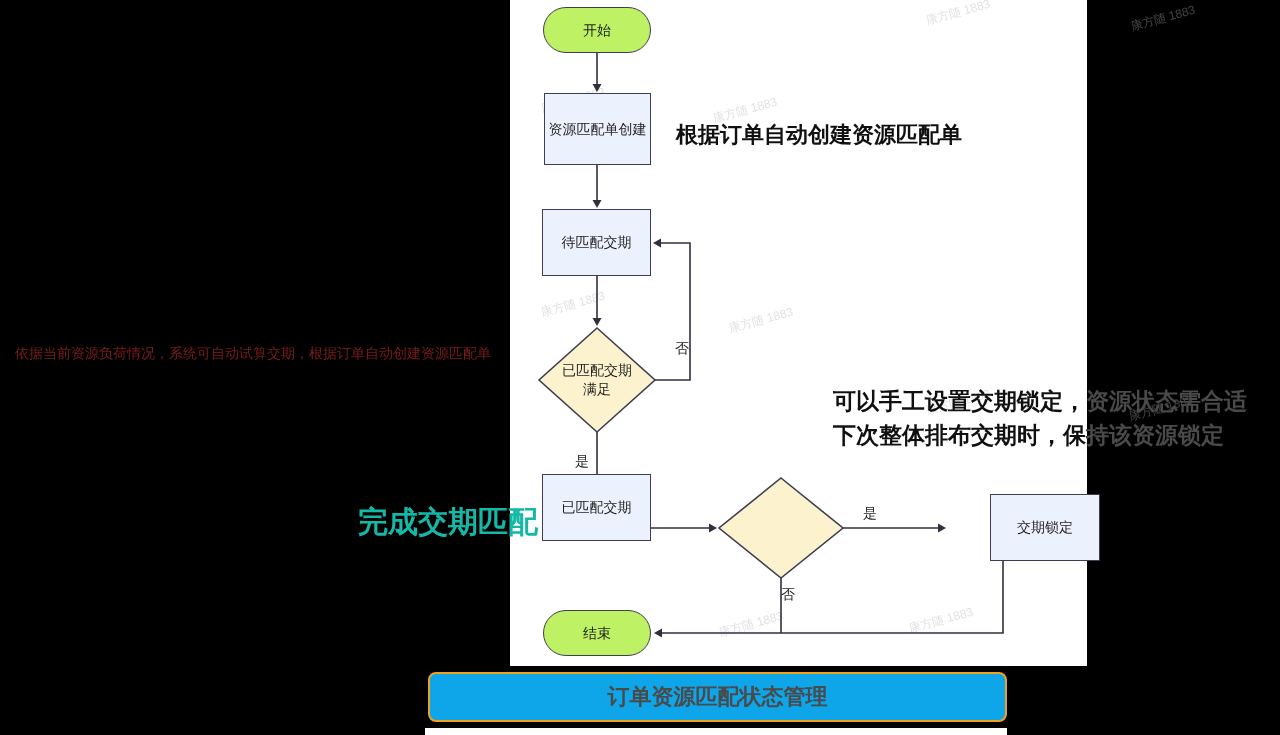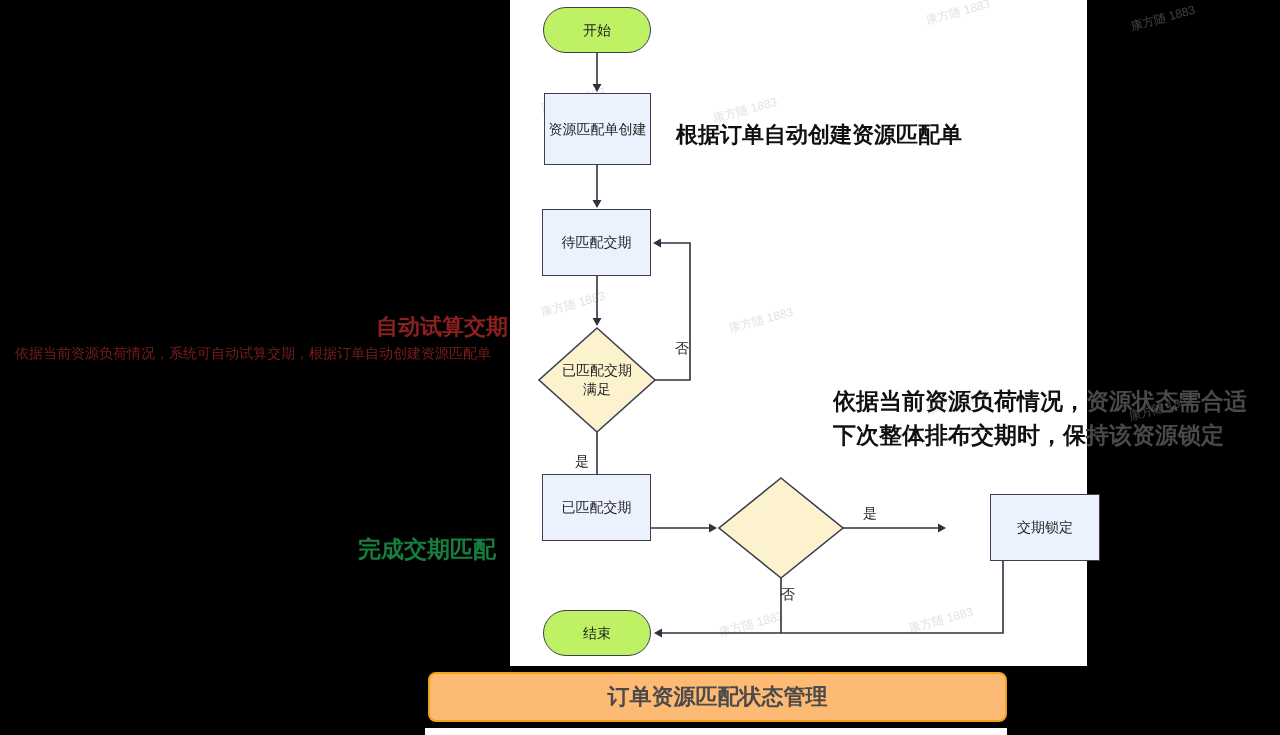--- a/index.html
+++ b/index.html
@@ -43,25 +43,25 @@
   .note-auto-title {
     position:absolute; left:278px; top:312px; width:230px; text-align:right;
     font-size:22px; font-weight:bold; color:#8f2020; white-space:nowrap;
   }
   .note-auto-detail {
     position:absolute; left:15px; top:345px; width:494px; overflow:hidden;
     font-size:14px; color:#7c1d1d; white-space:nowrap;
   }
   .note-match-done {
     position:absolute; left:358px; top:502px;
-    font-size:23px; font-weight:bold; color:#15803d; white-space:nowrap;margin-top:32px;
+    font-size:30px; font-weight:bold; color:#14b8a6; white-space:nowrap;
   }
   .banner {
     position:absolute; left:428px; top:672px; width:579px; height:50px;
-    background:#fdba74; border:2px solid #F0A31A; border-radius:8px; box-sizing:border-box;
+    background:#0ea5e9; border:2px solid #F0A31A; border-radius:8px; box-sizing:border-box;
     display:flex; align-items:center; justify-content:center;
     font-size:22px; font-weight:bold; color:#4a4a4a;
   }
   .watermark {
     position:absolute; font-size:12px; color:rgba(0,0,0,0.13);
     transform:rotate(-15deg); white-space:nowrap; pointer-events:none;
   }
   .watermark.dark { color:rgba(255,255,255,0.26); }
 </style>
 </head>
@@ -127,24 +127,23 @@
 
   <div class="node stadium" style="left:543px;top:610px;width:108px;height:46px;">结束</div>
 
   <div class="elabel" style="left:668px;top:340px;">否</div>
   <div class="elabel" style="left:568px;top:453px;">是</div>
   <div class="elabel" style="left:856px;top:505px;">是</div>
   <div class="elabel" style="left:774px;top:586px;">否</div>
 
   <div class="note-create">根据订单自动创建资源匹配单</div>
 
-  <div class="note-lock">依据当前资源负荷情况，资源状态需合适
+  <div class="note-lock">可以手工设置交期锁定，资源状态需合适
 下次整体排布交期时，保持该资源锁定</div>
 
-  <div class="note-auto-title">自动试算交期</div>
 
   <div class="note-auto-detail">依据当前资源负荷情况，系统可自动试算交期，根据订单自动创建资源匹配单</div>
 
   <div class="note-match-done">完成交期匹配</div>
 
   <div class="banner">订单资源匹配状态管理</div>
 
 </div>
 
 </body></html>

